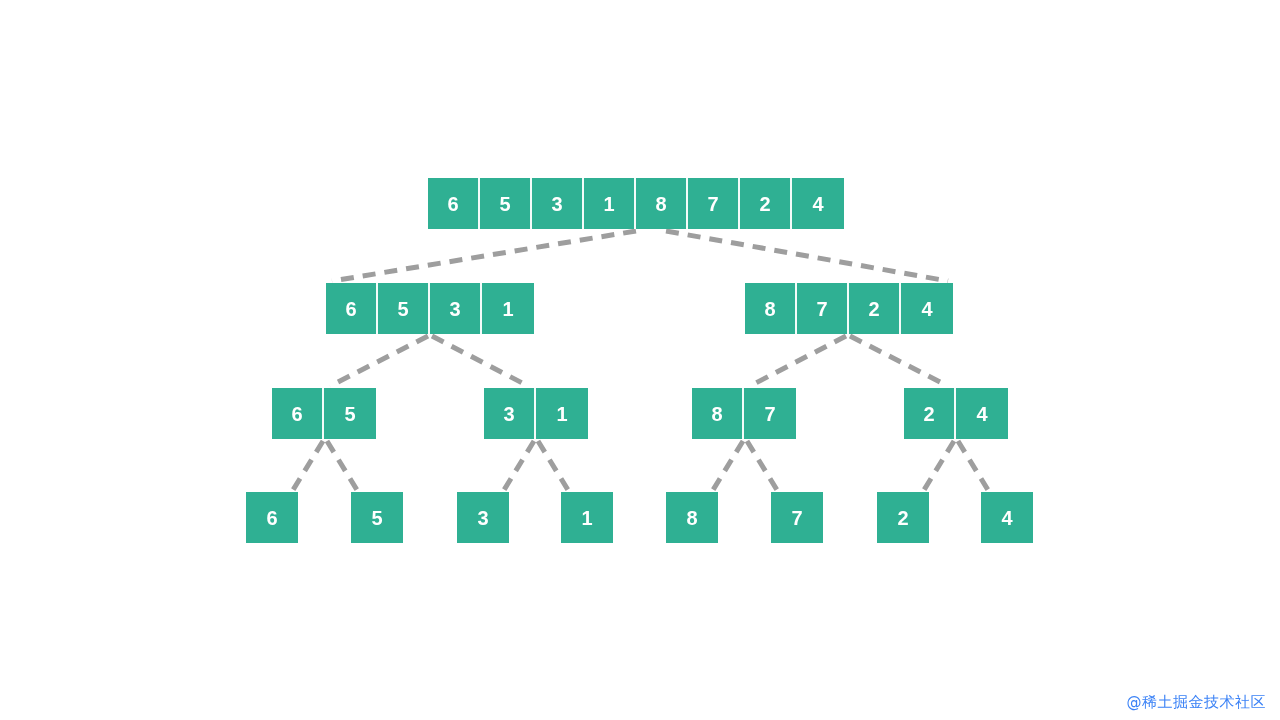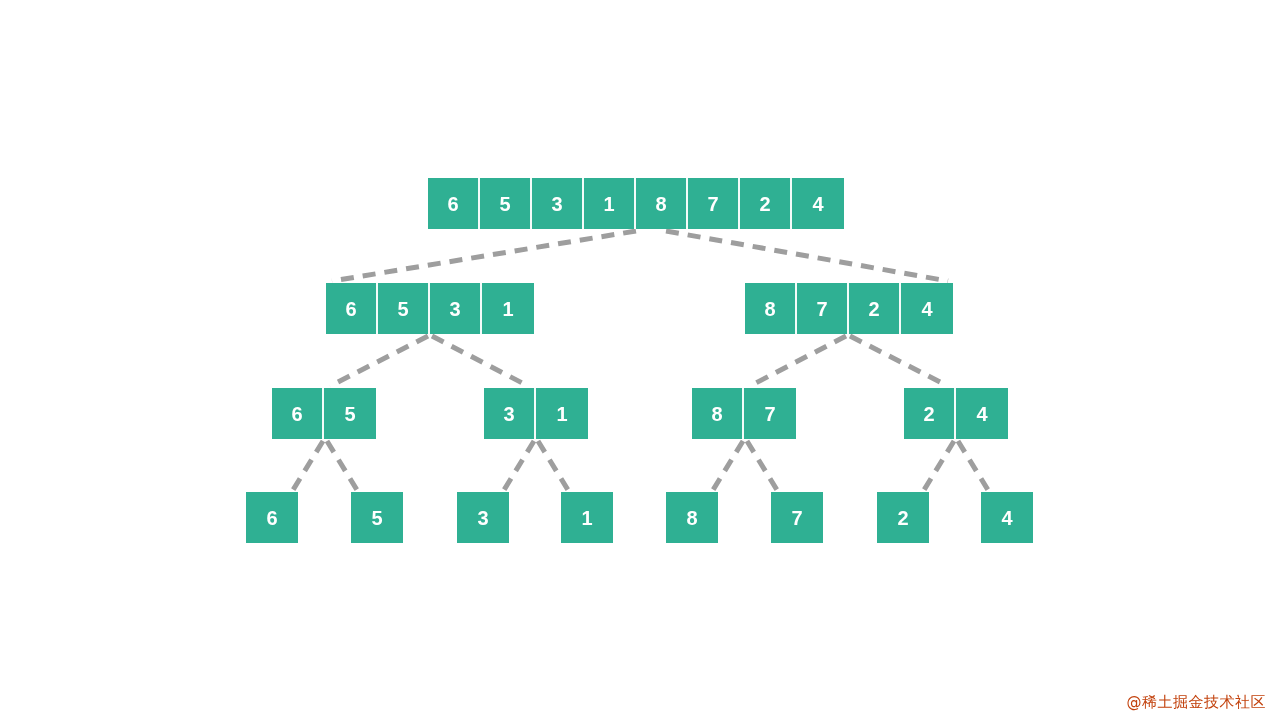--- a/index.html
+++ b/index.html
@@ -56,21 +56,21 @@
     line-height: 1;
   }
   .cell:last-child {
     border-right: none;
   }
 
   .watermark {
     position: absolute;
     right: 14px;
     bottom: 8px;
-    color: #c2410c;
+    color: #3b82f6;
     font-size: 15px;
     font-family: "DejaVu Sans", sans-serif;
     white-space: nowrap;
     letter-spacing: 0.5px;
     text-align: right;
   }
 </style>
 </head>
 <body>
 

